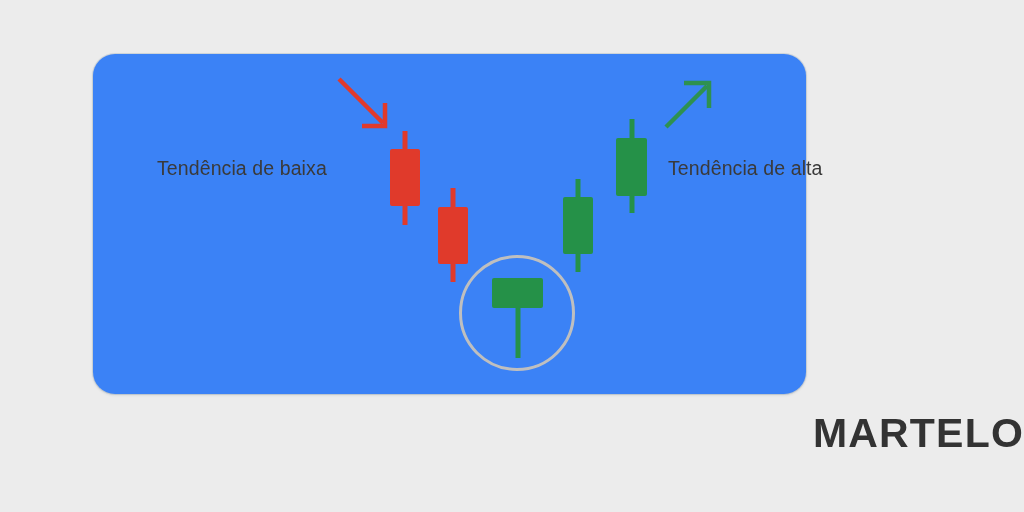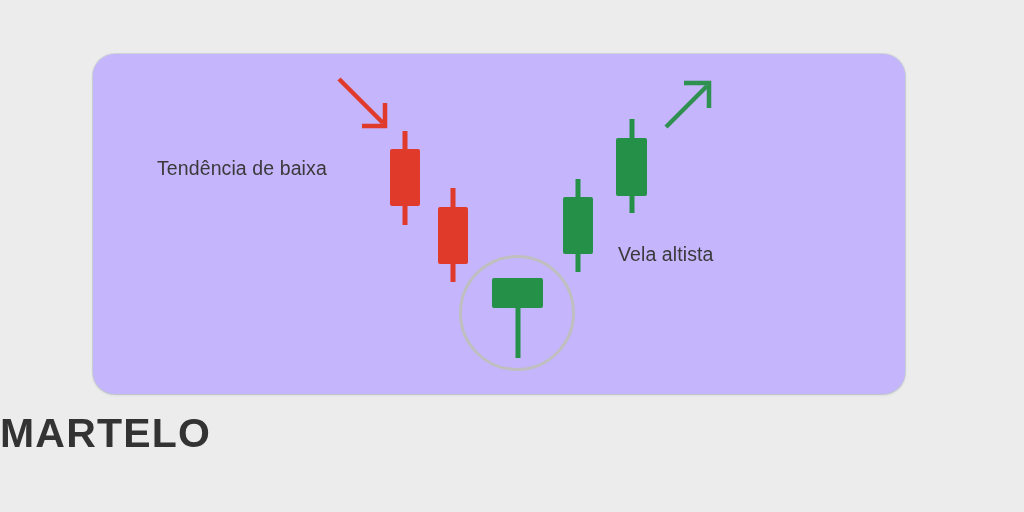--- a/index.html
+++ b/index.html
@@ -20,23 +20,23 @@
     top: 0;
     width: 1024px;
     height: 512px;
   }
 
   
   .card {
     position: absolute;
     left: 93px;
     top: 54px;
-    width: 812px;
+    width: 713px;
     height: 340px;
-    background: #c4b5fd;
+    background: #3b82f6;
     border-radius: 22px;
     box-shadow: 0 1px 3px rgba(40,55,70,0.16), 0 0 0 1px rgba(190,200,210,0.55);
   }
 
   
   .chart {
     position: absolute;
     left: 0;
     top: 0;
     width: 836px;
@@ -90,21 +90,21 @@
     white-space: nowrap;
     line-height: 1.2;
   }
 
   
   .caption {
     position: absolute;
     left: 0;
     top: 410px;
     width: 1024px;
-    text-align: left;
+    text-align: right;
     font-size: 41px;
     font-weight: bold;
     letter-spacing: 1.2px;
     color: #333333;
     font-family: "Liberation Sans", sans-serif;
   }
 </style>
 </head>
 <body>
 
@@ -150,21 +150,21 @@
       <svg class="arrow-svg" style="left:570px; top:22px;" width="58" height="58" viewBox="0 0 58 58">
         <g stroke="#2E9150" stroke-width="4.5" fill="none" stroke-linecap="butt">
           <line x1="3" y1="51" x2="44" y2="10"></line>
           <polyline points="21,7 46,7 46,32"></polyline>
         </g>
       </svg>
 
       <div class="label" style="left:64px; top:103px;">Tendência de baixa</div>
 
 
+      <div class="label" style="left:575px; top:103px;">Tendência de alta</div>
 
-      <div class="label" style="left:525px; top:189px;">Vela altista</div>
 
     </div>
   </div>
 
   <div class="caption">MARTELO</div>
 
 </div>
 
 </body></html>

